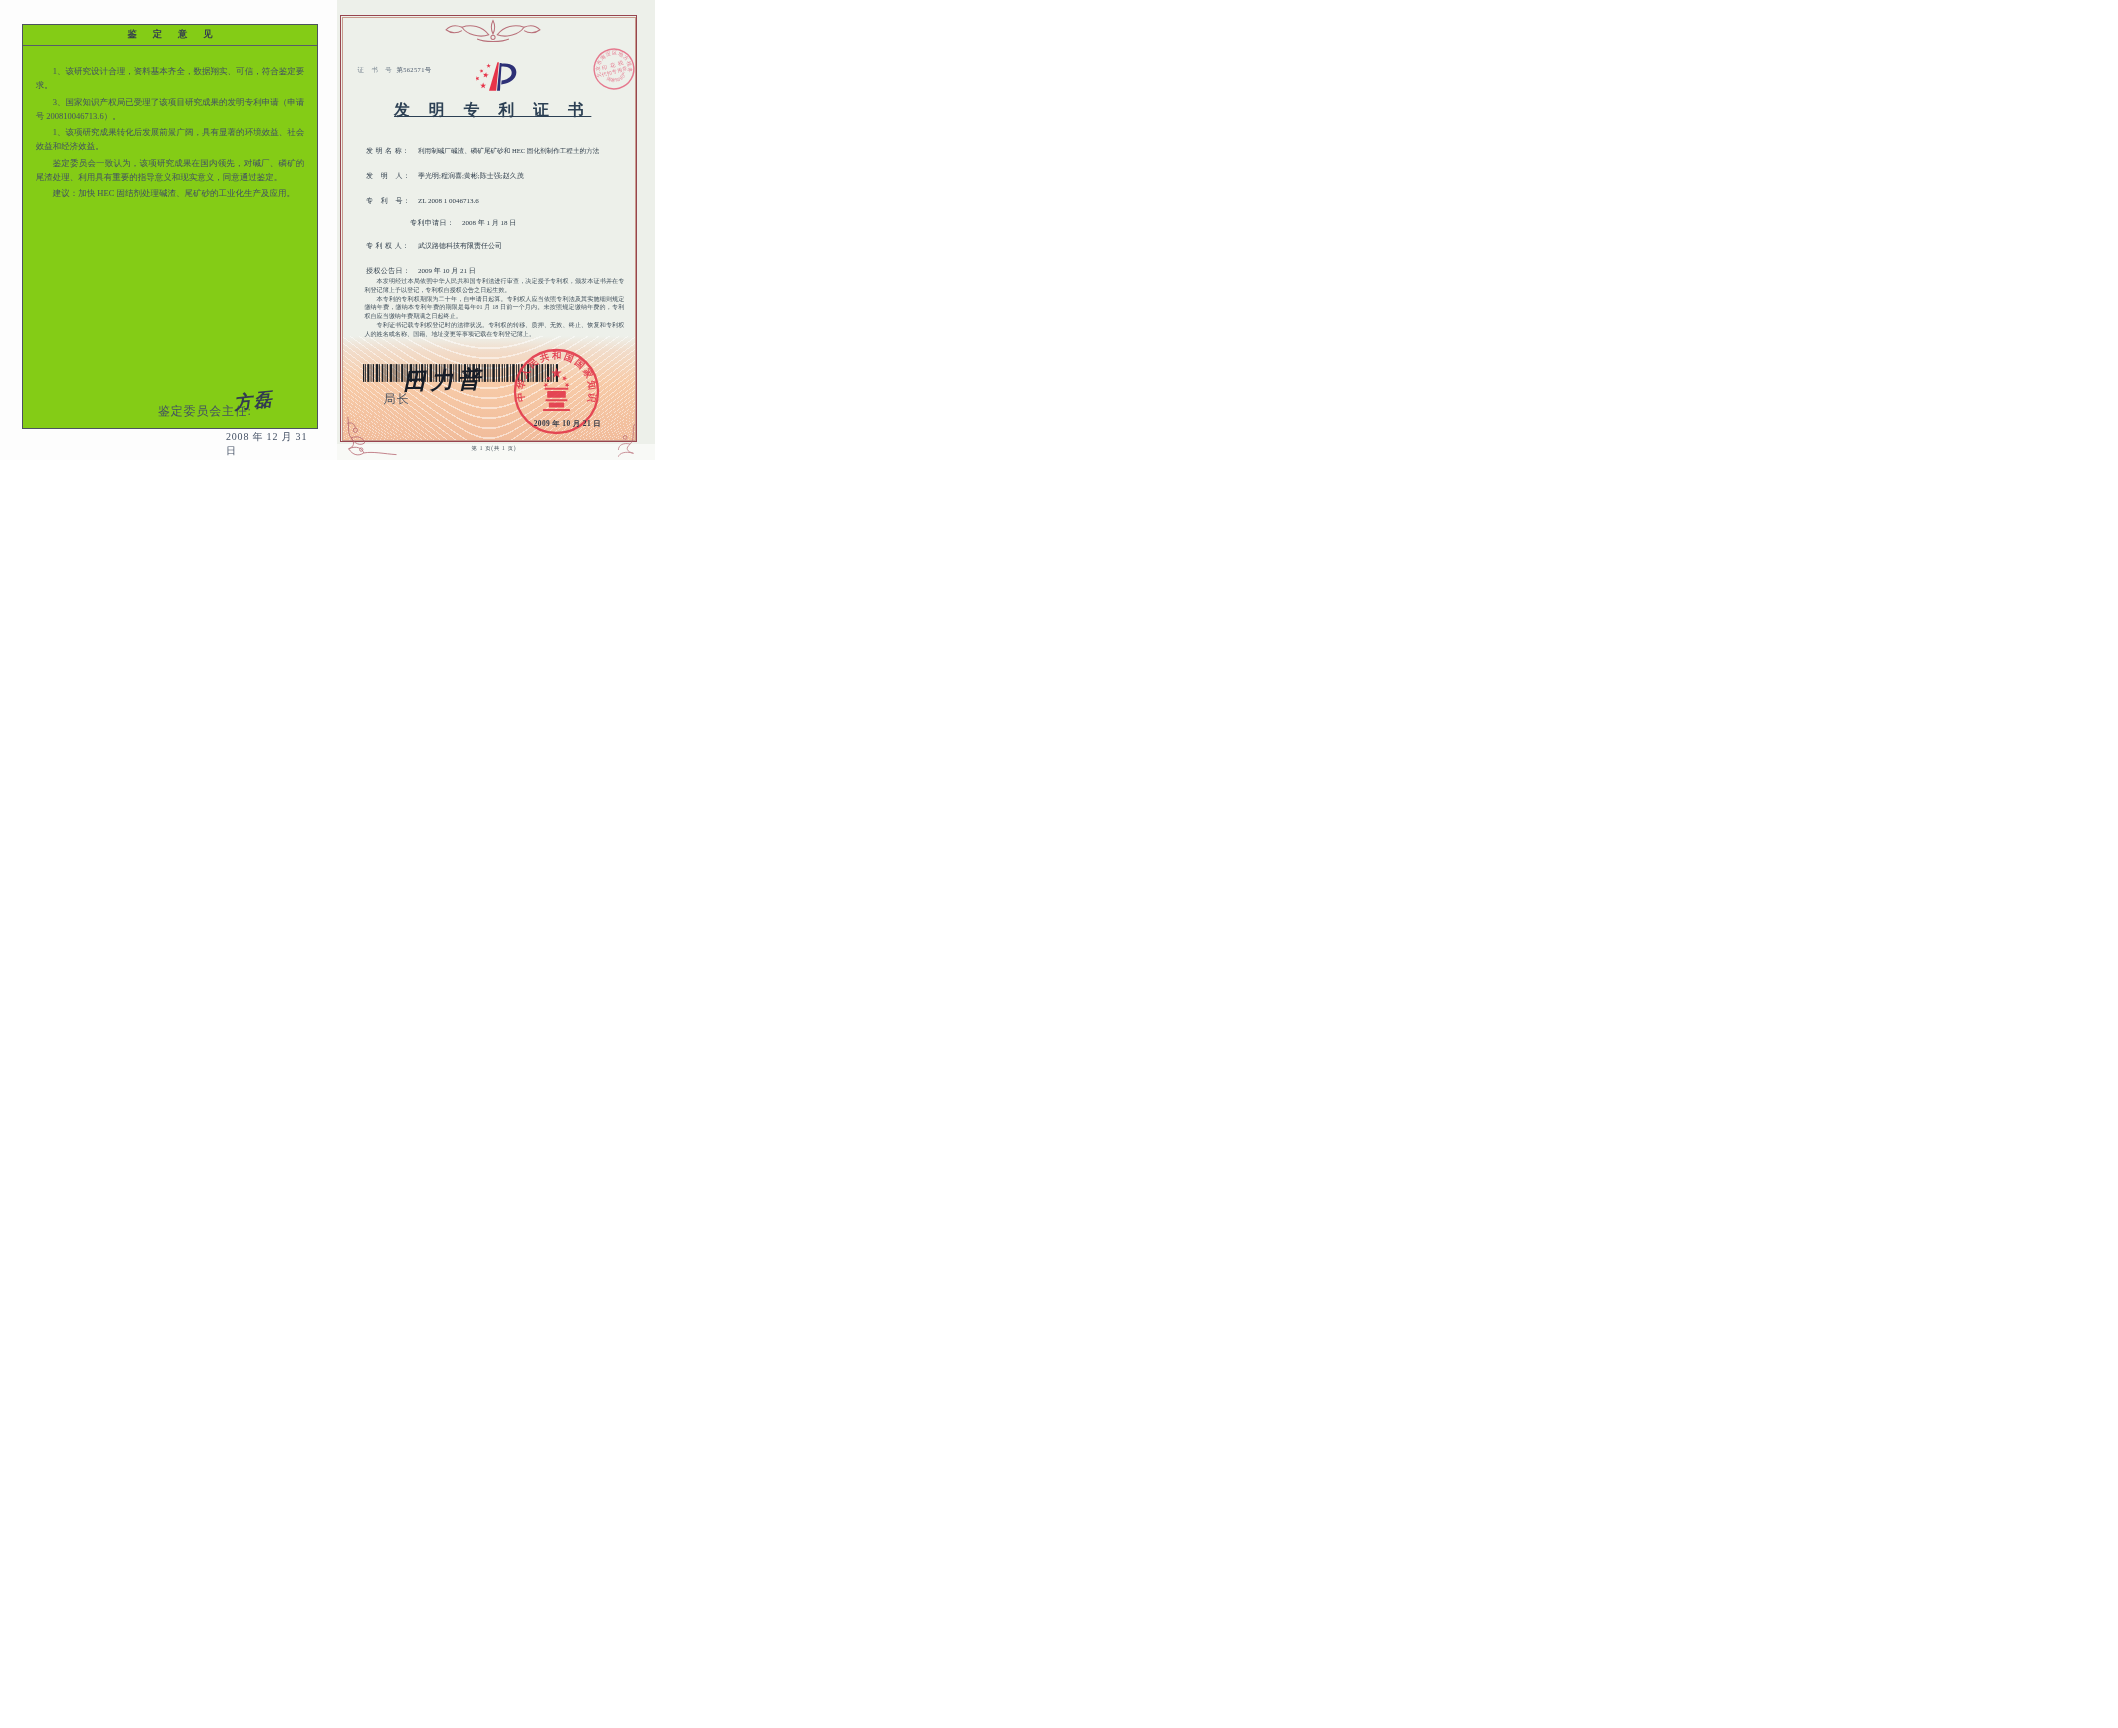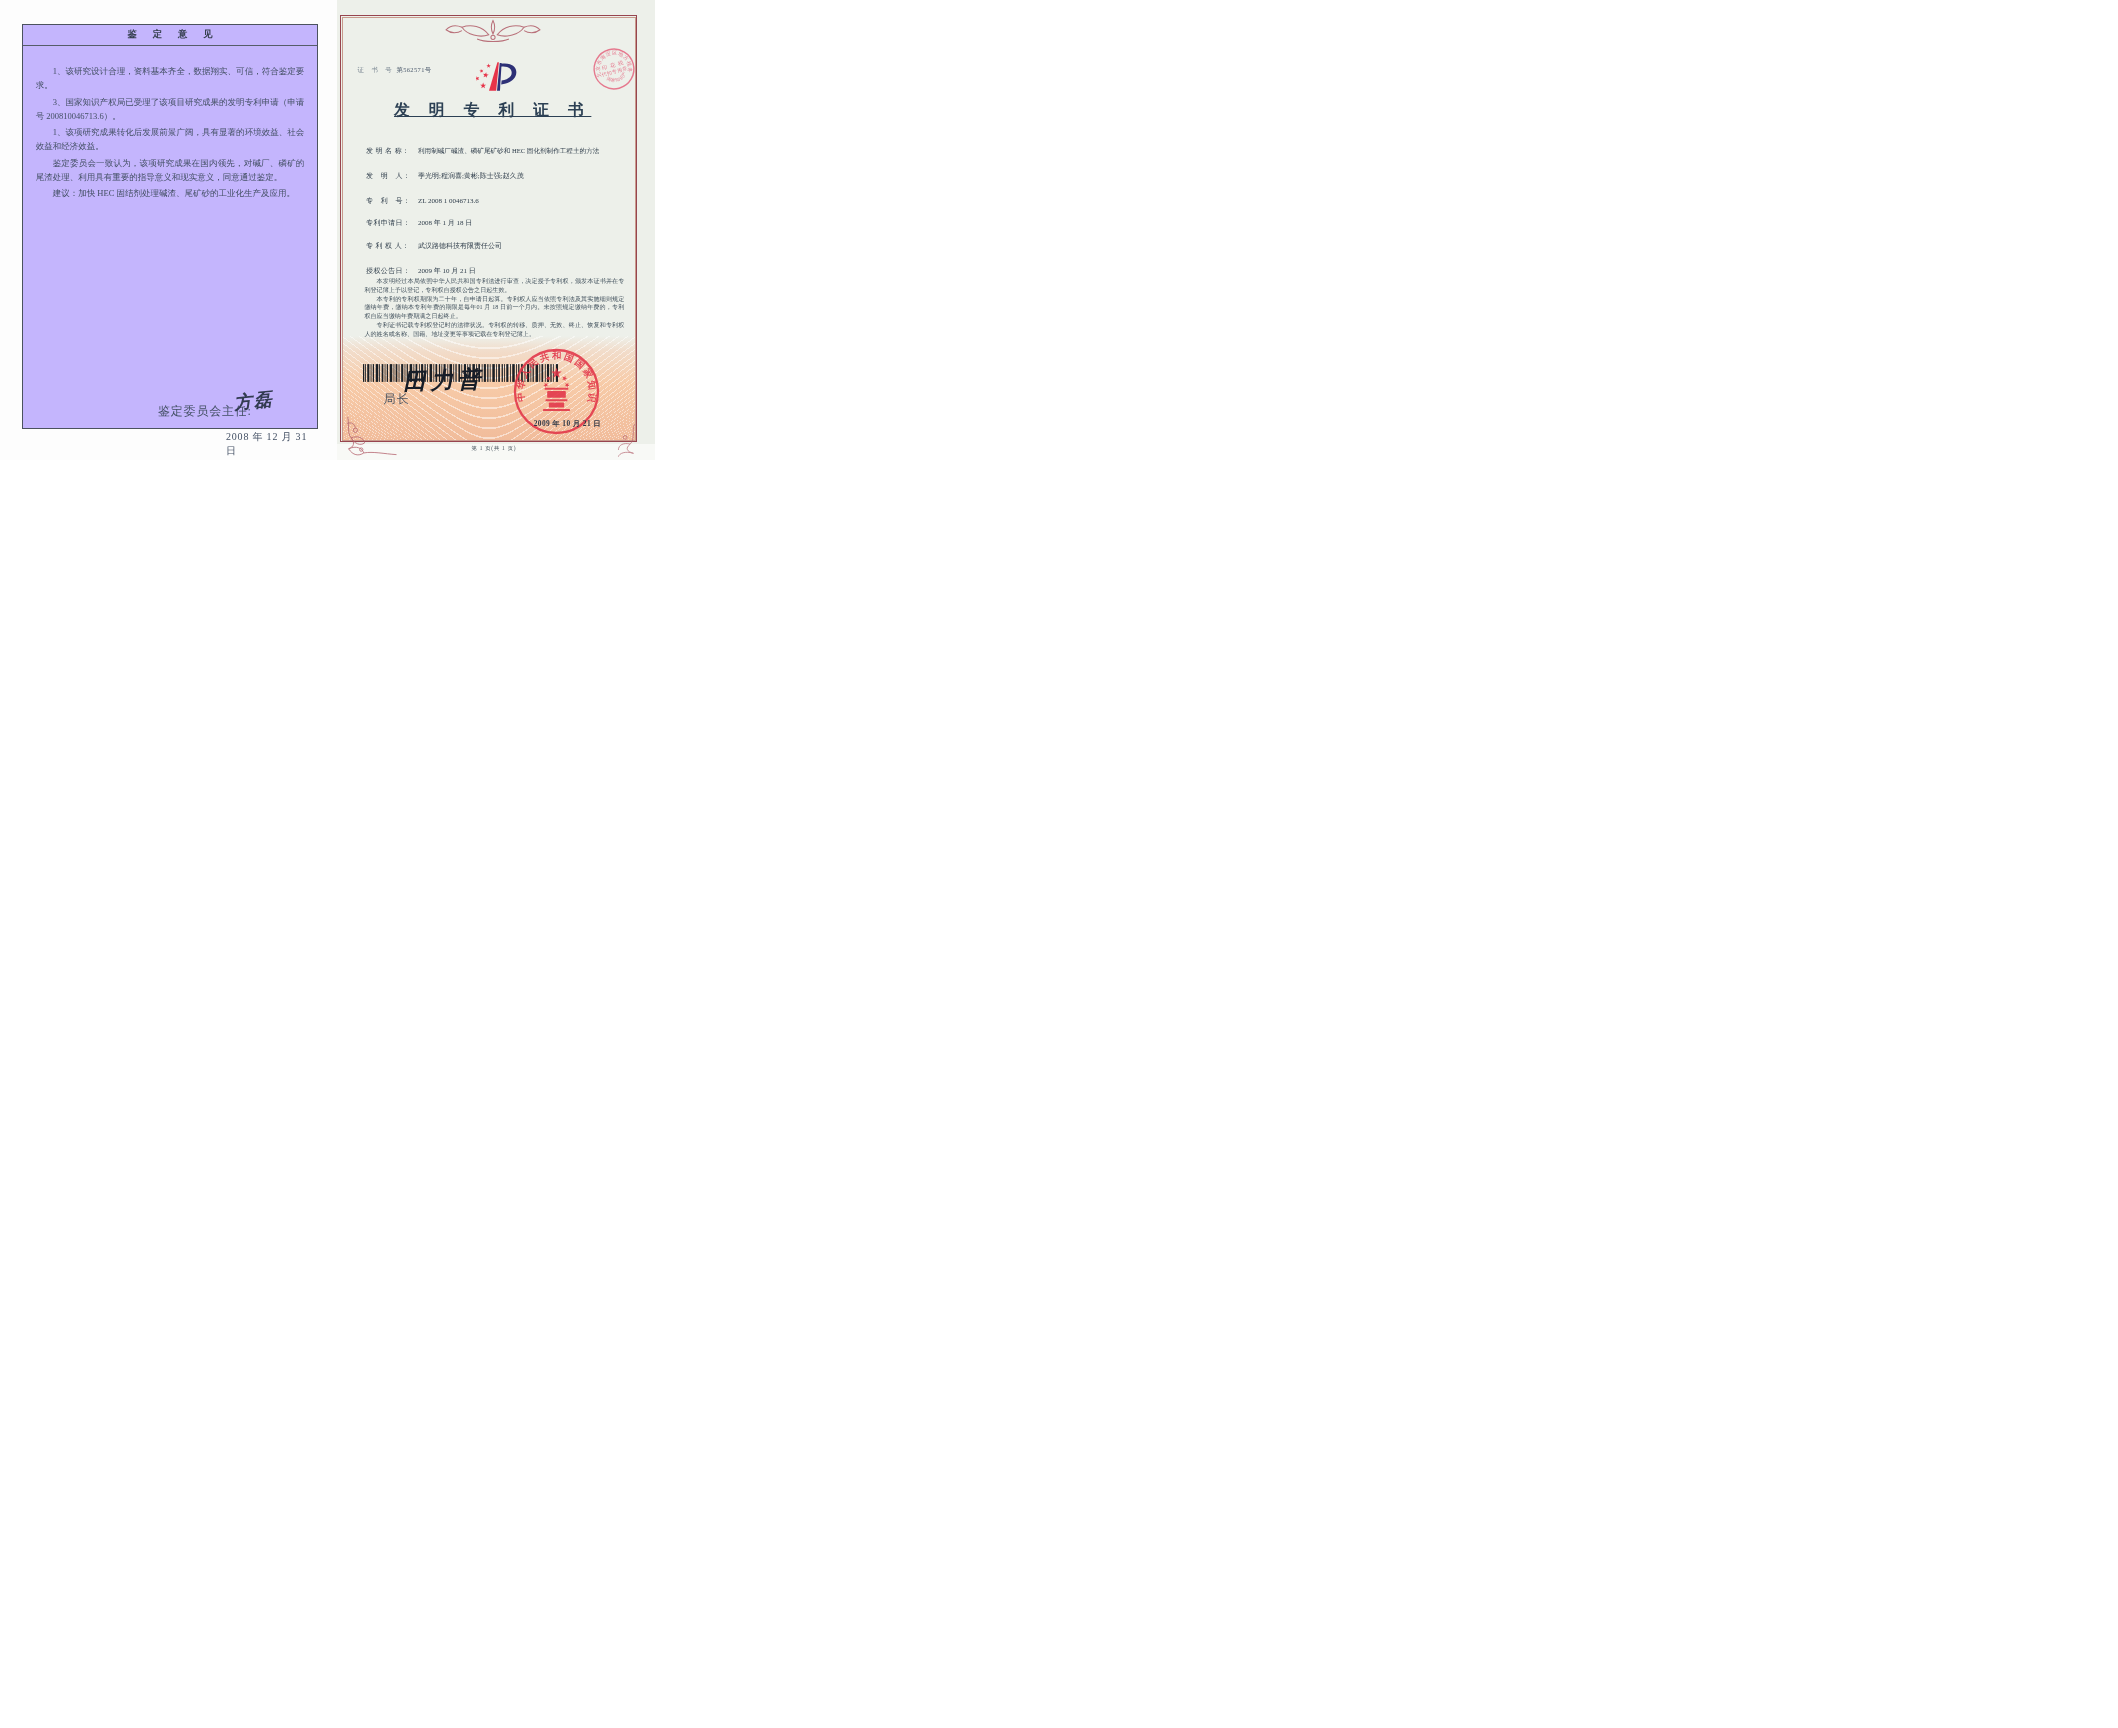--- a/index.html
+++ b/index.html
@@ -1,21 +1,21 @@
 <!DOCTYPE html>
 <html style="font-size:6.8px"><head>
 <meta charset="utf-8">
 <style>
   html,body{margin:0;padding:0;background:#fff;}
   #canvas{position:relative;width:655px;height:460px;background:#ffffff;overflow:hidden;
           font-family:"Liberation Serif","DejaVu Serif",serif;}
   
   .left-panel{position:absolute;left:0;top:0;width:337px;height:460px;background:#fdfdfd;}
   .report-box{position:absolute;left:22px;top:24px;width:296px;height:405px;
-              border:0.8px solid #4b525e;background:#c4b5fd;box-sizing:border-box;}
+              border:0.8px solid #4b525e;background:#84cc16;box-sizing:border-box;}
   .report-header{height:19.5px;border-bottom:0.8px solid #565d69;display:flex;align-items:center;justify-content:center;}
   .report-title{font-size:9.3px;font-weight:bold;letter-spacing:6.8px;color:#343e4d;text-indent:6.8px;}
   .report-body{padding:18.6px 12.7px 0 12.7px;font-size:8.5px;line-height:14px;color:#424f63;text-align:justify;}
   .report-body p{margin:0 0 2.5px 0;text-indent:2em;}
   .sig-row-label{position:absolute;left:135px;top:378px;font-size:12px;color:#424f63;letter-spacing:0.8px;}
   .sig-name{position:absolute;left:211px;top:364px;font-size:18px;font-style:italic;font-weight:bold;
             color:#323b51;transform:rotate(-6deg);letter-spacing:1.7px;}
   .report-date{position:absolute;left:203px;top:405px;font-size:10px;color:#424f63;letter-spacing:0.8px;}
   
   .right-panel{position:absolute;left:337px;top:0;width:318px;height:460px;background:#edf0ea;}
@@ -26,21 +26,21 @@
      background-image:
        repeating-radial-gradient(ellipse 297px 110px at 50% 135%, rgba(255,255,255,0.5) 0px, rgba(255,255,255,0.5) 0.5px, rgba(255,255,255,0) 0.5px, rgba(255,255,255,0) 3px),
        linear-gradient(180deg, rgba(246,205,177,0) 0%, rgba(246,202,172,0.5) 14%, #f7cba8 45%, #f1bc9b 100%);}
   .cert-no{position:absolute;left:16px;top:50px;font-size:6.4px;}
   .cert-no .lbl{color:#7d8994;letter-spacing:3px;}
   .cert-no .val{color:#49576a;letter-spacing:0.4px;}
   .cert-title{position:absolute;left:0;top:84px;width:100%;text-align:center;font-size:15.7px;font-weight:bold;
               letter-spacing:7.6px;text-indent:7.6px;color:#2c4054;text-decoration:underline;}
   .field{position:absolute;left:24.6px;width:272px;font-size:7px;color:#2e3c4a;white-space:nowrap;}
   .field .flabel{display:inline-block;min-width:52px;letter-spacing:0.4px;}
-  .f0{top:130px;} .f1{top:155px;} .f2{top:180px;} .f3{top:202px;} .f4{top:225px;} .f5{top:250px;}
+  .f0{top:130px;} .f1{top:155px;} .f2{top:180px;} .f3{top:202px;margin-left:44px;} .f4{top:225px;} .f5{top:250px;}
   .f0 .fvalue{font-size:6.6px;}
   .cert-body{position:absolute;left:23px;top:261px;width:260px;font-size:6.1px;line-height:8.7px;
              color:#41505c;text-align:justify;}
   .cert-body p{margin:0;text-indent:2em;}
   .barcode{position:absolute;left:22px;top:348px;}
   .chief-label{position:absolute;left:42px;top:375px;font-size:12px;letter-spacing:1.3px;color:#4e5560;}
   .chief-sig{position:absolute;left:62px;top:349px;font-size:23px;font-weight:bold;font-style:italic;
              color:#171d28;letter-spacing:4.2px;transform:rotate(-2deg);}
   .seal{position:absolute;left:171px;top:331px;}
   .issue-date{position:absolute;left:173px;top:403px;width:106px;text-align:center;font-size:7.4px;

